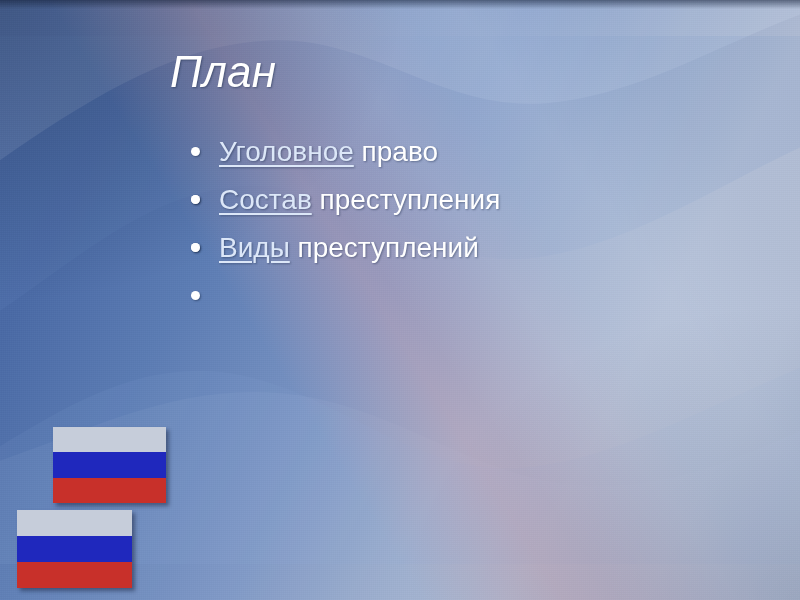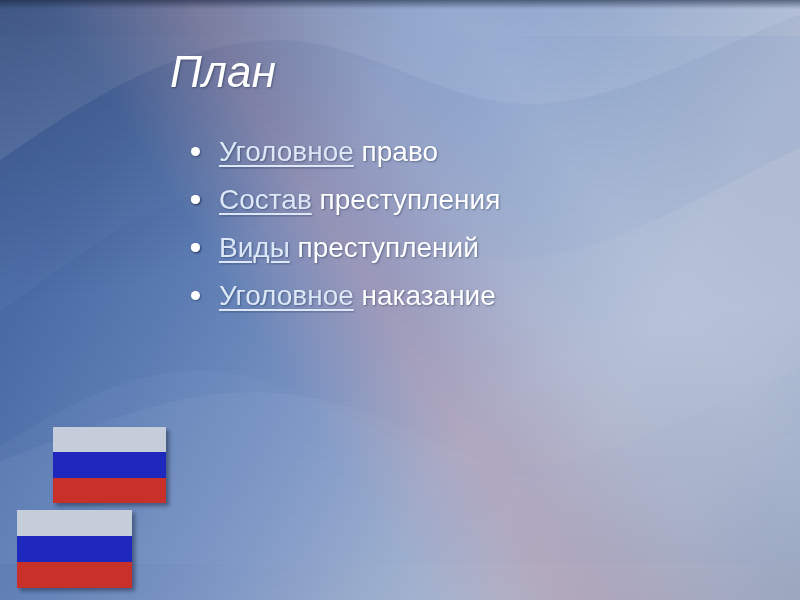--- a/index.html
+++ b/index.html
@@ -218,17 +218,17 @@
 
   <div id="content">
     <div id="title">План</div>
 
     <ul id="bullet-list">
         <li class="bullet-item"><span class="dot"></span><span class="bullet-text"><span class="link">Уголовное</span><span class="plain"> право</span></span></li>
         <li class="bullet-item"><span class="dot"></span></li>
         <li class="bullet-item"><span class="dot"></span><span class="bullet-text"><span class="link">Состав</span><span class="plain"> преступления</span></span></li>
         <li class="bullet-item"><span class="dot"></span></li>
         <li class="bullet-item"><span class="dot"></span><span class="bullet-text"><span class="link">Виды</span><span class="plain"> преступлений</span></span></li>
-        <li class="bullet-item"><span class="dot"></span><span class="bullet-text"><span class="link">Уголовное</span><span class="plain"> наказание</span></span></li>
+        <li class="bullet-item"><span class="dot"></span></li>
       </ul>
   </div>
 
 </div>
 
 </body></html>

